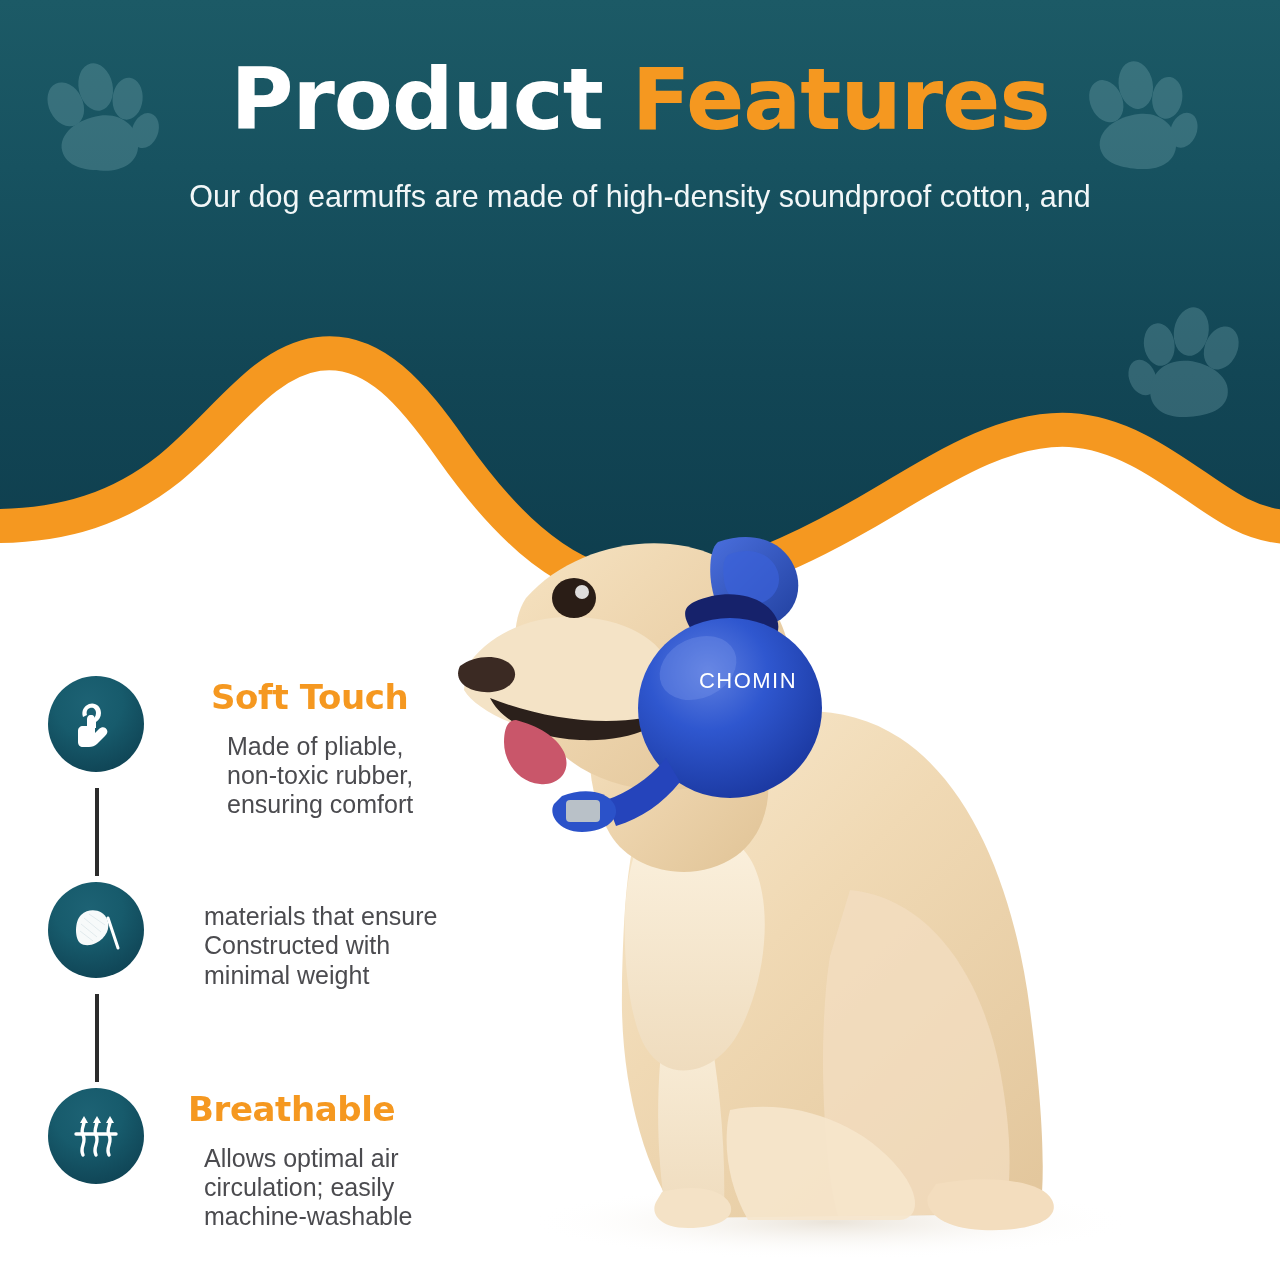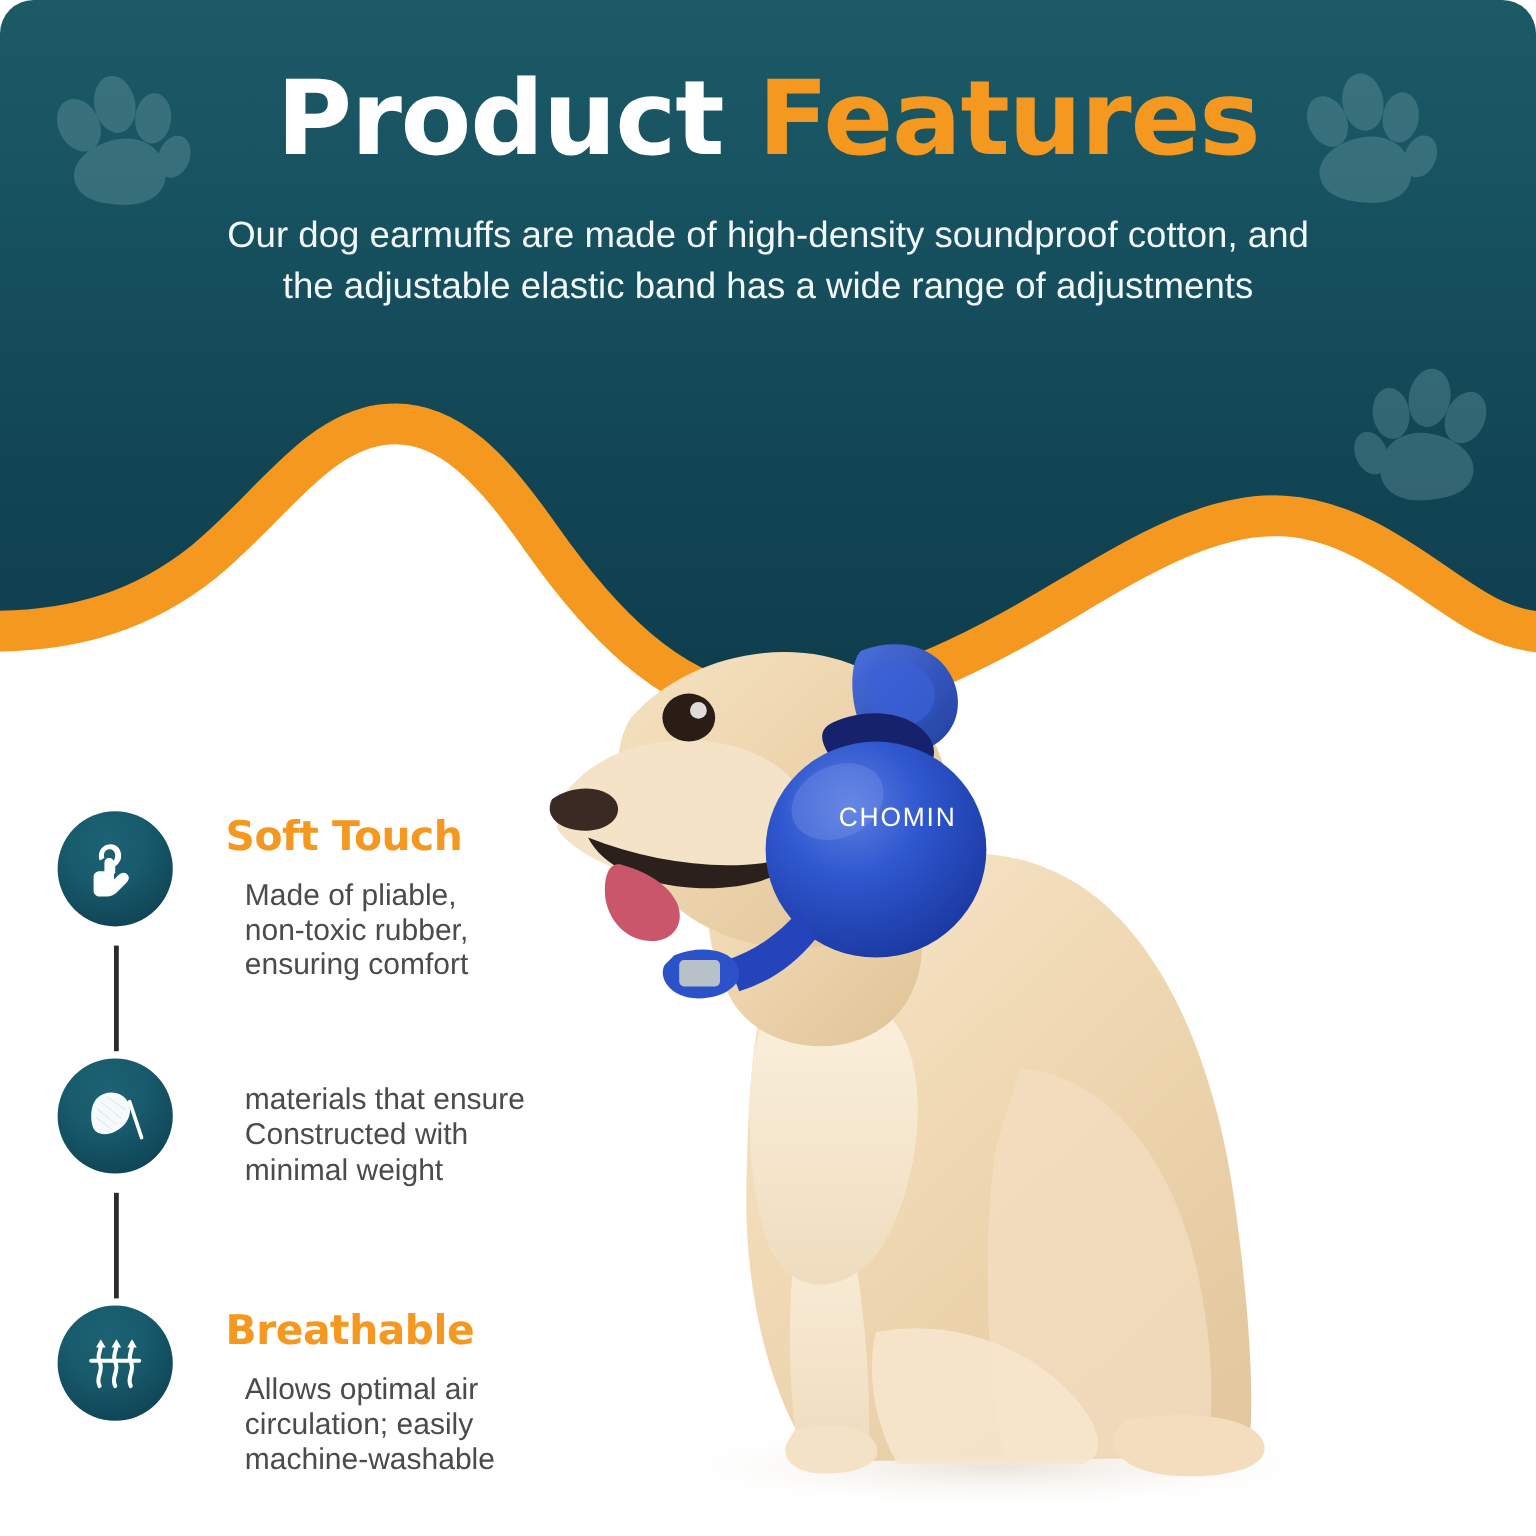--- a/index.html
+++ b/index.html
@@ -9,21 +9,20 @@
   }
   body {
     font-family: "Liberation Sans", sans-serif;
   }
   .page {
     position: relative;
     width: 1280px;
     height: 1280px;
     overflow: hidden;
     background: #ffffff;
-    border-radius: 28px;
   }
 
   
   .header-band {
     position: absolute;
     left: 0; top: 0;
     width: 1280px;
     height: 600px;
     background: linear-gradient(180deg, #1c5a66 0%, #175260 28%, #124655 62%, #0e3d4d 100%);
     overflow: hidden;
@@ -203,21 +202,20 @@
 
   <div class="title-wrap">
     <h1 class="title">
       <span class="w1">Product</span>
       <span class="w2">Features</span>
     </h1>
   </div>
 
   <div class="subtitle">
     <div>Our dog earmuffs are made of high-density soundproof cotton, and</div>
-    <div>the adjustable elastic band has a wide range of adjustments</div>
   </div>
 
   <svg class="wave" viewBox="0 0 1280 330" preserveAspectRatio="none">
     <path d="M0 330 L0 224 C64 224 120 208 170 168 C226 122 262 62 318 54 C374 46 414 96 452 150 C500 218 556 276 622 286 C700 298 790 256 860 216 C930 176 1000 126 1070 130 C1140 134 1196 192 1240 214 C1254 221 1268 224 1280 225 L1280 330 Z" fill="#ffffff"></path>
     <path d="M-6 226 C64 226 120 208 170 168 C226 122 262 62 318 54 C374 46 414 96 452 150 C500 218 556 276 622 286 C700 298 790 256 860 216 C930 176 1000 126 1070 130 C1140 134 1196 192 1240 214 C1256 222 1272 226 1286 227" fill="none" stroke="#f59820" stroke-width="34" stroke-linecap="round"></path>
   </svg>
 
   <div class="dog-area">
     <svg width="800" height="810" viewBox="0 0 800 810">
       <defs>
@@ -297,21 +295,21 @@
       <path d="M132 326 C152 318 176 320 184 334 C192 348 176 362 152 362 C128 362 118 344 124 334 Z" fill="#2b52c9"></path>
       <rect x="136" y="330" width="34" height="22" rx="4" fill="#b9c1c8"></rect>
     </svg>
   </div>
 
   <div class="features">
 
     <div class="connector" style="top:112px; height:88px;"></div>
     <div class="connector" style="top:318px; height:88px;"></div>
 
-    <div class="feature" style="height:206px;">
+    <div class="feature" style="height:206px;gap:23px;">
       <div class="feat-icon-col">
         <div class="icon-circle">
           <svg width="54" height="54" viewBox="0 0 54 54">
             <g fill="#ffffff">
               <path d="M20 7 C26 5 32 9 32 16 C32 20 30 23 27 25 L27 31 L23 31 L23 23 C25 22 27 19 27 16 C27 12 24 10 21 11 C18 12 17 15 18 18 L14 20 C12 14 15 9 20 7 Z"></path>
               <path d="M22 18 C25 18 26 20 26 23 L26 36 L30 32 C33 29 37 30 38 33 C39 35 38 37 36 39 L28 47 C26 49 23 50 20 50 L14 50 C11 50 9 48 9 45 L9 34 C9 31 11 29 14 29 L18 29 L18 23 C18 20 19 18 22 18 Z"></path>
             </g>
           </svg>
         </div>
       </div>

